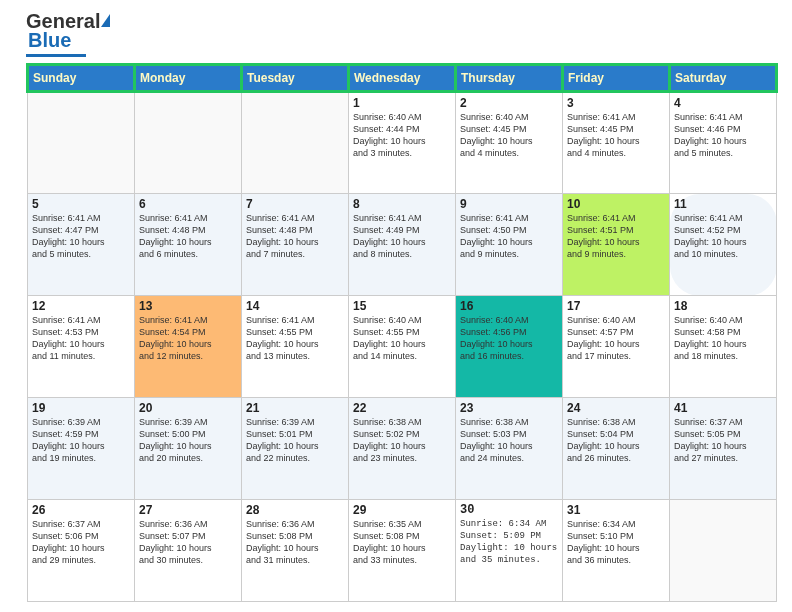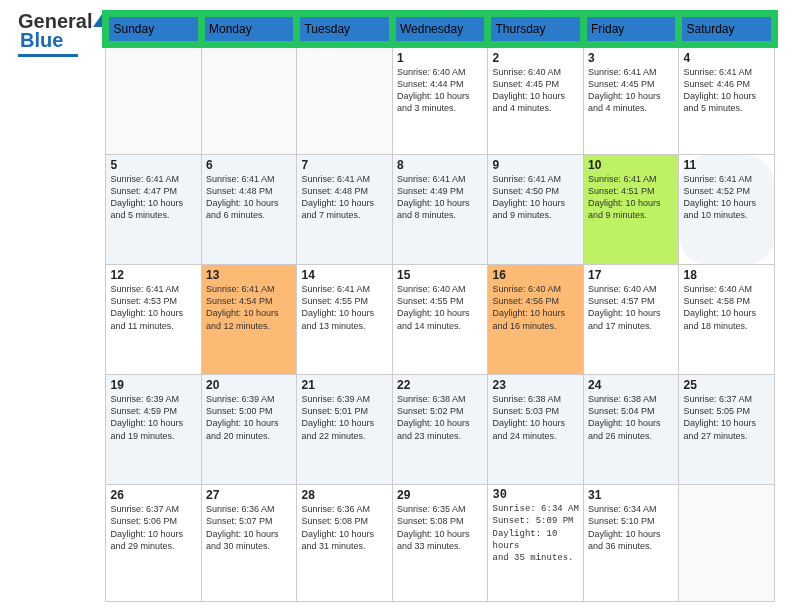--- a/index.html
+++ b/index.html
@@ -6,22 +6,23 @@
     body {
       font-family: Arial, sans-serif;
       background: #fff;
       width: 792px;
       height: 612px;
       overflow: hidden;
     }
     .page {
       width: 792px;
       height: 612px;
-      padding: 10px 14px 10px 18px;
+      padding: 10px 14px 10px 26px;
       display: flex;
+      flex-direction: column;
     }
     .header {
       display: flex;
       justify-content: space-between;
       align-items: flex-start;
       margin-bottom: 6px;
     }
     .logo {
       display: flex;
       flex-direction: column;
@@ -49,26 +50,26 @@
     }
     .calendar {
       flex: 1;
       border: 1px solid #ccc;
       border-collapse: collapse;
       width: 100%;
       table-layout: fixed;
     }
     .calendar th {
       background: #2a7bca;
-      color: #000000;
+      color: #fef9c3;
       font-size: 12px;
-      font-weight: normal;
+      font-weight: bold;
       padding: 5px 4px;
       text-align: left;
-      border: 7px solid #22c55e;
+      border: 3px solid #22c55e;
     }
     .calendar td {
       vertical-align: top;
       border: 1px solid #ccc;
       padding: 3px 4px;
       font-size: 9.5px;
       color: #333;
       height: 78px;
       background: #fff;
     }
@@ -230,21 +231,21 @@
 Daylight: 10 hours
 and 13 minutes.</div>
           </td>
           <td style="background: rgb(255, 255, 255);">
             <span class="day-num">15</span>
             <div class="day-info" style="white-space: pre-line;">Sunrise: 6:40 AM
 Sunset: 4:55 PM
 Daylight: 10 hours
 and 14 minutes.</div>
           </td>
-          <td style="background: #fdba74;">
+          <td style="background: #14b8a6;">
             <span class="day-num">16</span>
             <div class="day-info" style="white-space: pre-line;">Sunrise: 6:40 AM
 Sunset: 4:56 PM
 Daylight: 10 hours
 and 16 minutes.</div>
           </td>
           <td style="background: rgb(255, 255, 255);">
             <span class="day-num">17</span>
             <div class="day-info" style="white-space: pre-line;">Sunrise: 6:40 AM
 Sunset: 4:57 PM
@@ -296,21 +297,21 @@
 and 24 minutes.</div>
           </td>
           <td style="background: rgb(240, 245, 250);">
             <span class="day-num">24</span>
             <div class="day-info" style="white-space: pre-line;">Sunrise: 6:38 AM
 Sunset: 5:04 PM
 Daylight: 10 hours
 and 26 minutes.</div>
           </td>
           <td style="background: rgb(240, 245, 250);">
-            <span class="day-num">25</span>
+            <span class="day-num">41</span>
             <div class="day-info" style="white-space: pre-line;">Sunrise: 6:37 AM
 Sunset: 5:05 PM
 Daylight: 10 hours
 and 27 minutes.</div>
           </td>
         </tr>
         <tr>
           <td style="background: rgb(255, 255, 255);">
             <span class="day-num">26</span>
             <div class="day-info" style="white-space: pre-line;">Sunrise: 6:37 AM

